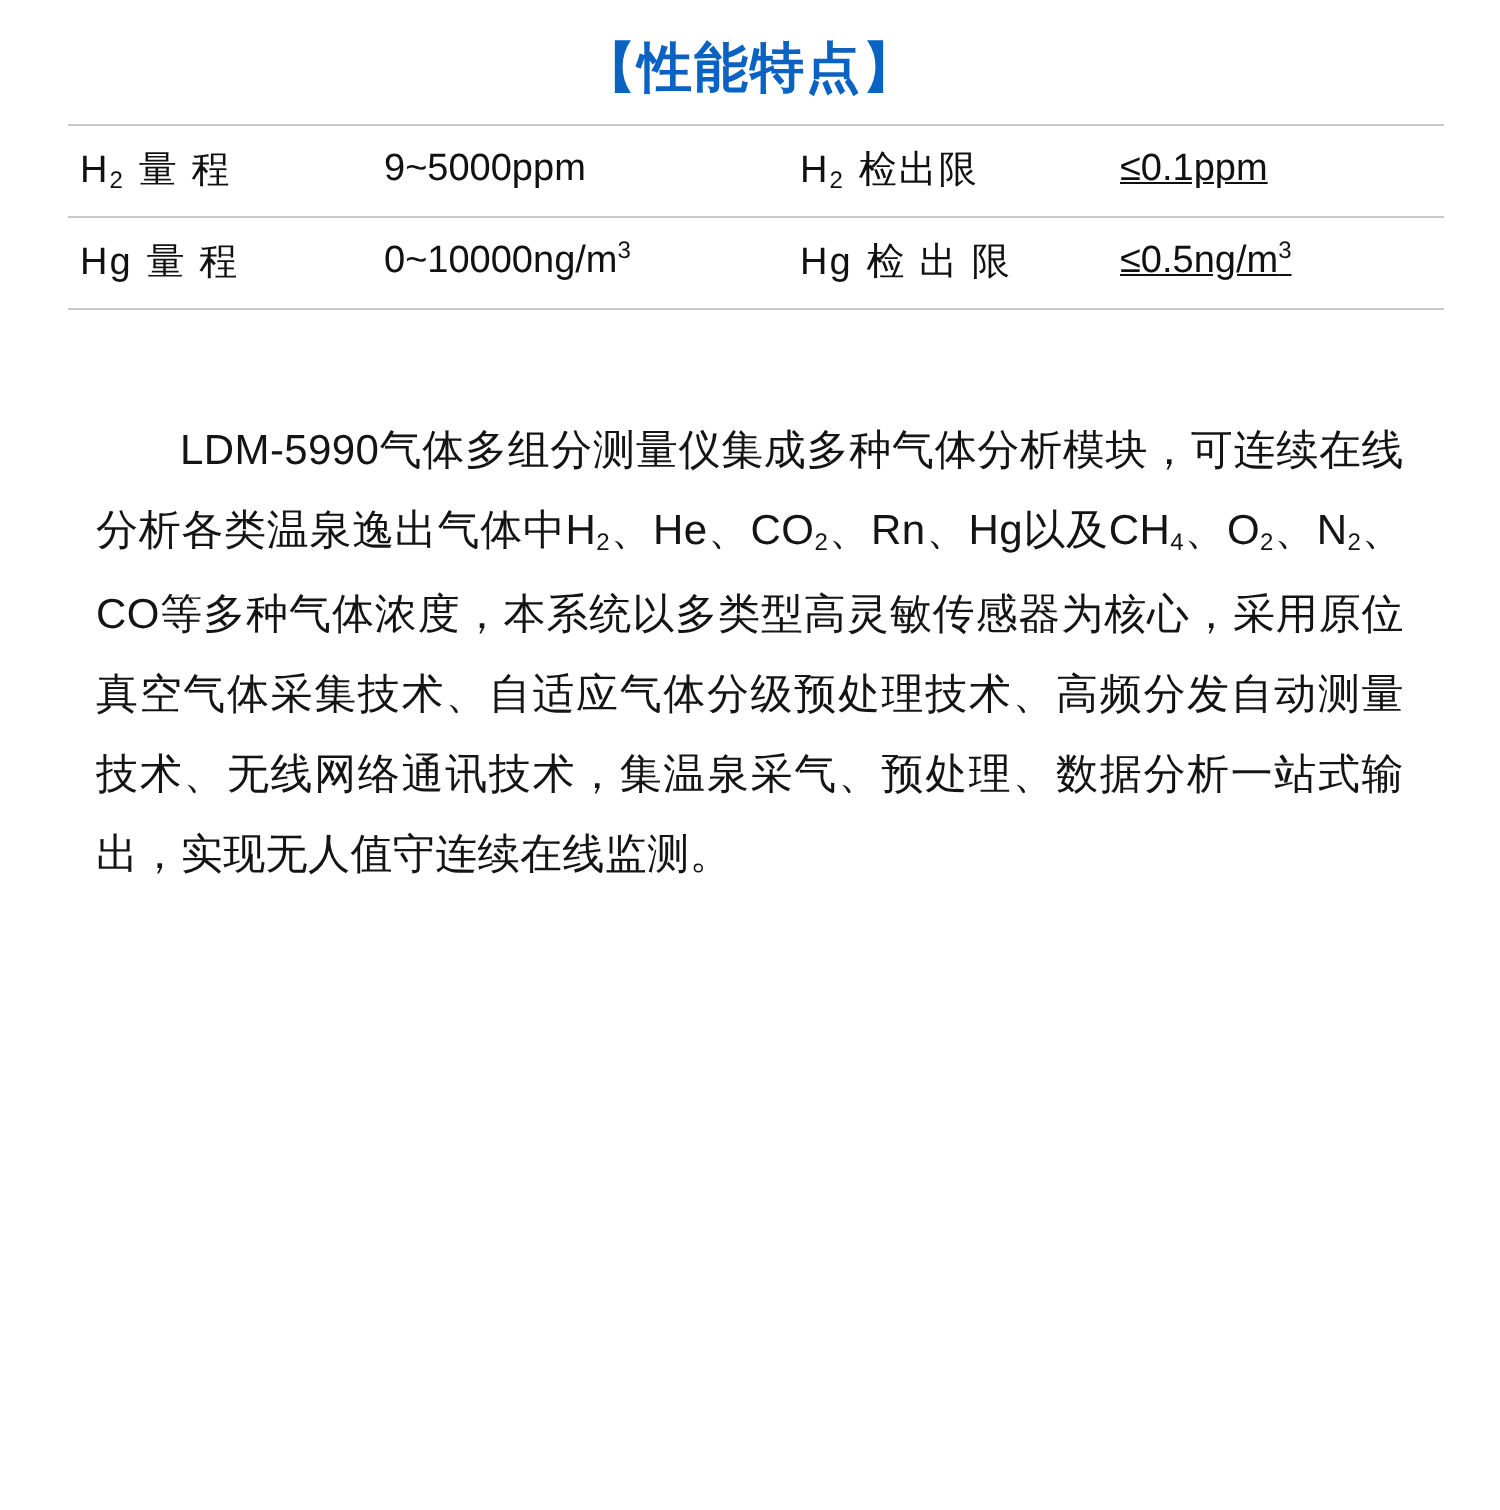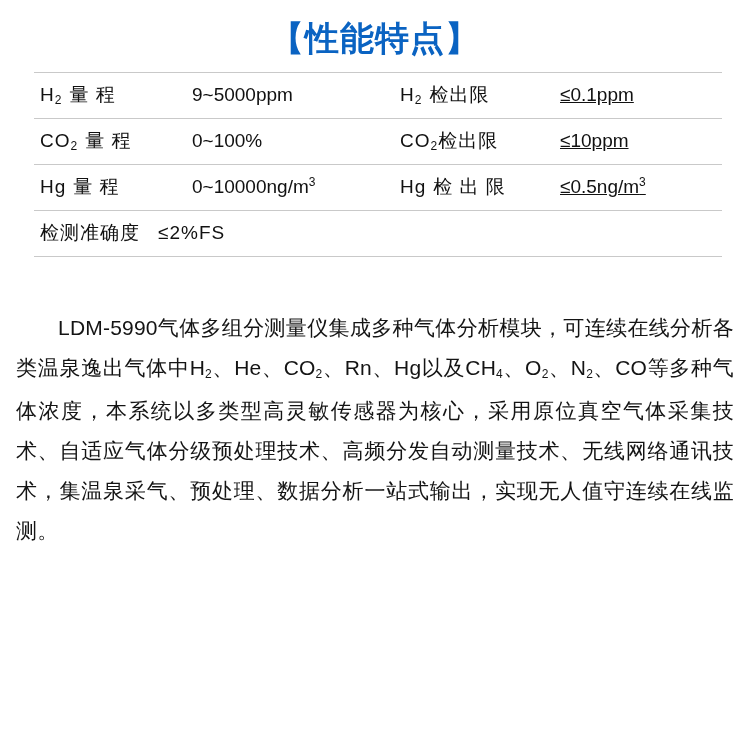--- a/index.html
+++ b/index.html
@@ -24,21 +24,21 @@
   
   .header {
     display: flex;
     align-items: baseline;
     justify-content: center;
     gap: 24px;
     padding-top: 16px;
     padding-bottom: 10px;
   }
   .header-title {
-    font-size: 34px;
+    font-size: 27px;
     font-weight: bold;
     color: #0a63c2;
     letter-spacing: 1px;
   }
   .header-model {
     font-size: 27px;
     font-weight: bold;
     color: #1479d6;
     letter-spacing: 0.5px;
   }
@@ -78,21 +78,21 @@
   sup {
     font-size: 12px;
     vertical-align: baseline;
     position: relative;
     top: -7px;
   }
   .sp { display: inline-block; width: 7px; }
 
   
   .body-text {
-    margin: 0 16px;
+    margin: 0 48px;
     padding-top: 30px;
   }
   .para {
     font-size: 21px;
     line-height: 40px;
     text-indent: 42px;
     color: #141414;
     letter-spacing: 0.2px;
     text-align: justify;
   }
@@ -109,33 +109,24 @@
 
   <table class="spec-table">
     <tbody>
       <tr>
         <td class="c-label"><span>H</span><sub>2</sub><span class="sp"></span><span>量 程</span></td>
         <td class="c-value">9~5000ppm</td>
         <td class="c-label2"><span>H</span><sub>2</sub><span class="sp"></span><span>检出限</span></td>
         <td class="c-value2">≤0.1ppm</td>
       </tr>
       <tr>
-        <td class="c-label"><span>CO</span><sub>2</sub><span class="sp"></span><span>量 程</span></td>
-        <td class="c-value">0~100%</td>
-        <td class="c-label2"><span>CO</span><sub>2</sub><span>检出限</span></td>
-        <td class="c-value2">≤10ppm</td>
-      </tr>
-      <tr>
         <td class="c-label"><span>Hg</span><span class="sp"></span><span>量 程</span></td>
         <td class="c-value"><span>0~10000ng/m</span><sup>3</sup></td>
         <td class="c-label2"><span>Hg</span><span class="sp"></span><span>检 出 限</span></td>
         <td class="c-value2"><span>≤0.5ng/m</span><sup>3</sup></td>
-      </tr>
-      <tr class="full-row">
-        <td colspan="4"><span>检测准确度</span><span class="gap"></span><span>≤2%FS</span></td>
       </tr>
     </tbody>
   </table>
 
   <div class="body-text">
     <p class="para"><span>LDM-5990气体多组分测量仪集成多种气体分析模块，可连续在线分析各类温泉逸出气体中H</span><sub>2</sub><span>、He、CO</span><sub>2</sub><span>、Rn、Hg以及CH</span><sub>4</sub><span>、O</span><sub>2</sub><span>、N</span><sub>2</sub><span>、CO等多种气体浓度，本系统以多类型高灵敏传感器为核心，采用原位真空气体采集技术、自适应气体分级预处理技术、高频分发自动测量技术、无线网络通讯技术，集温泉采气、预处理、数据分析一站式输出，实现无人值守连续在线监测。</span></p>
   </div>
 
 </div>
 

